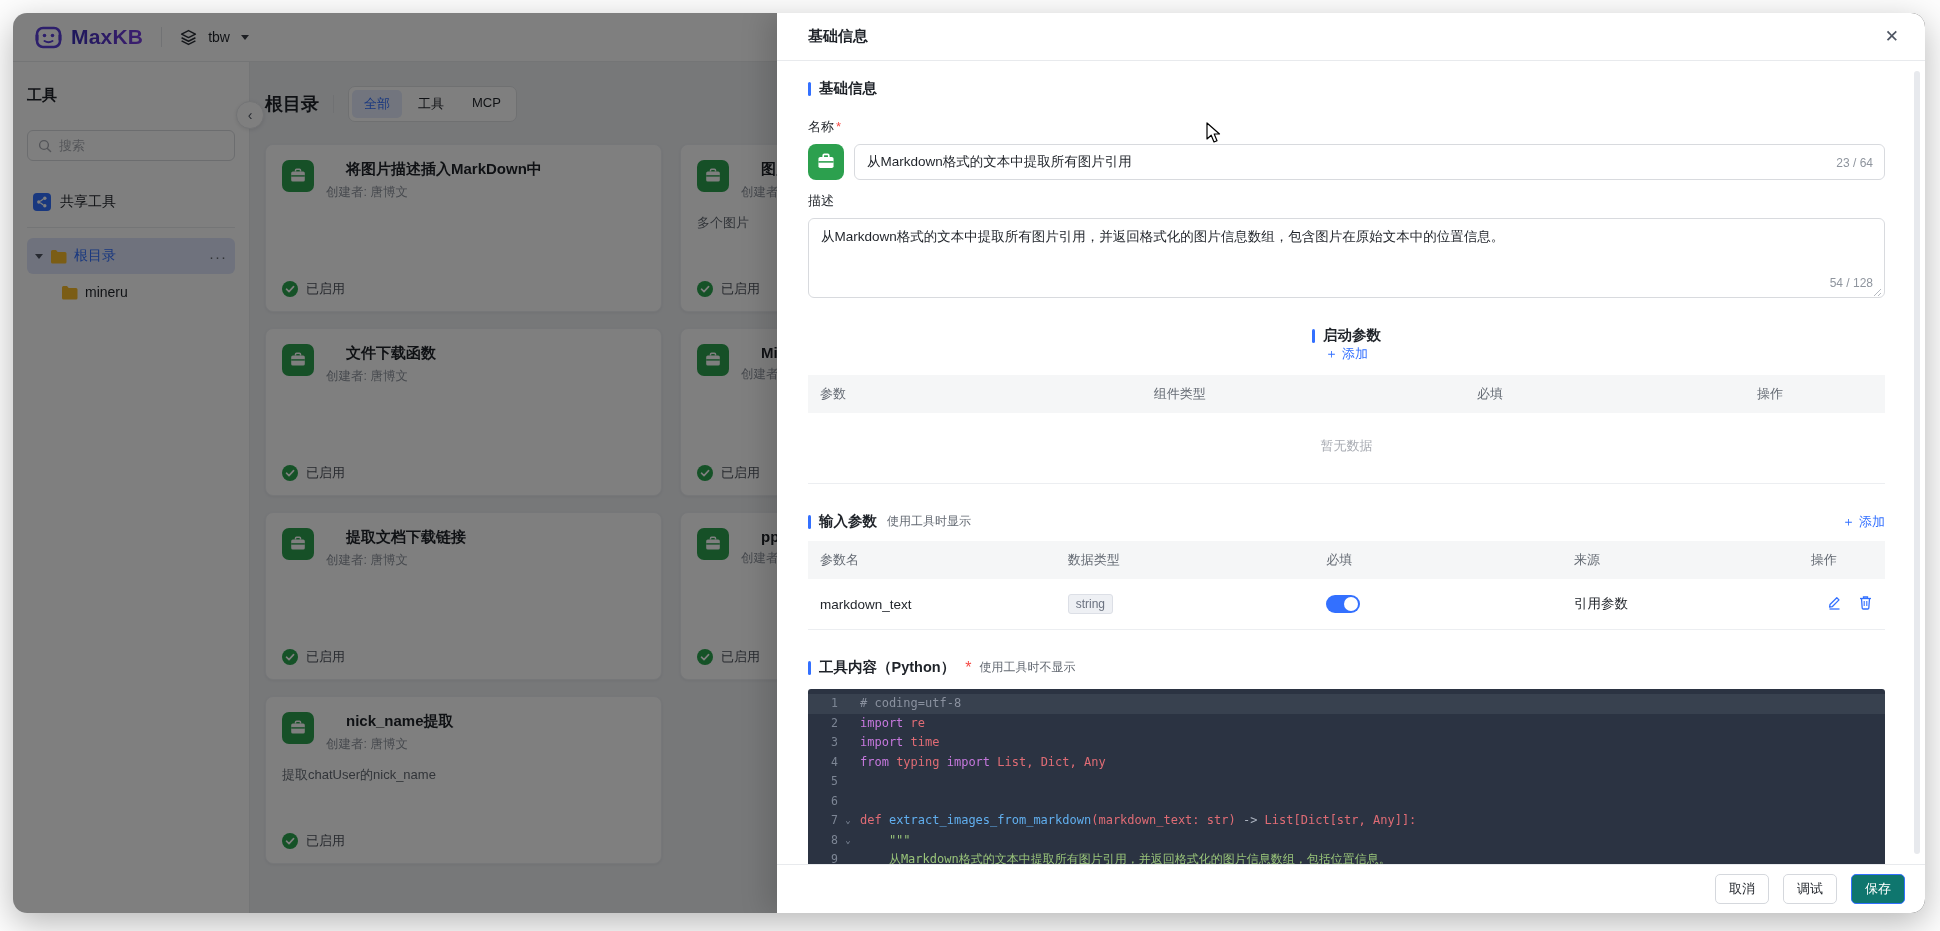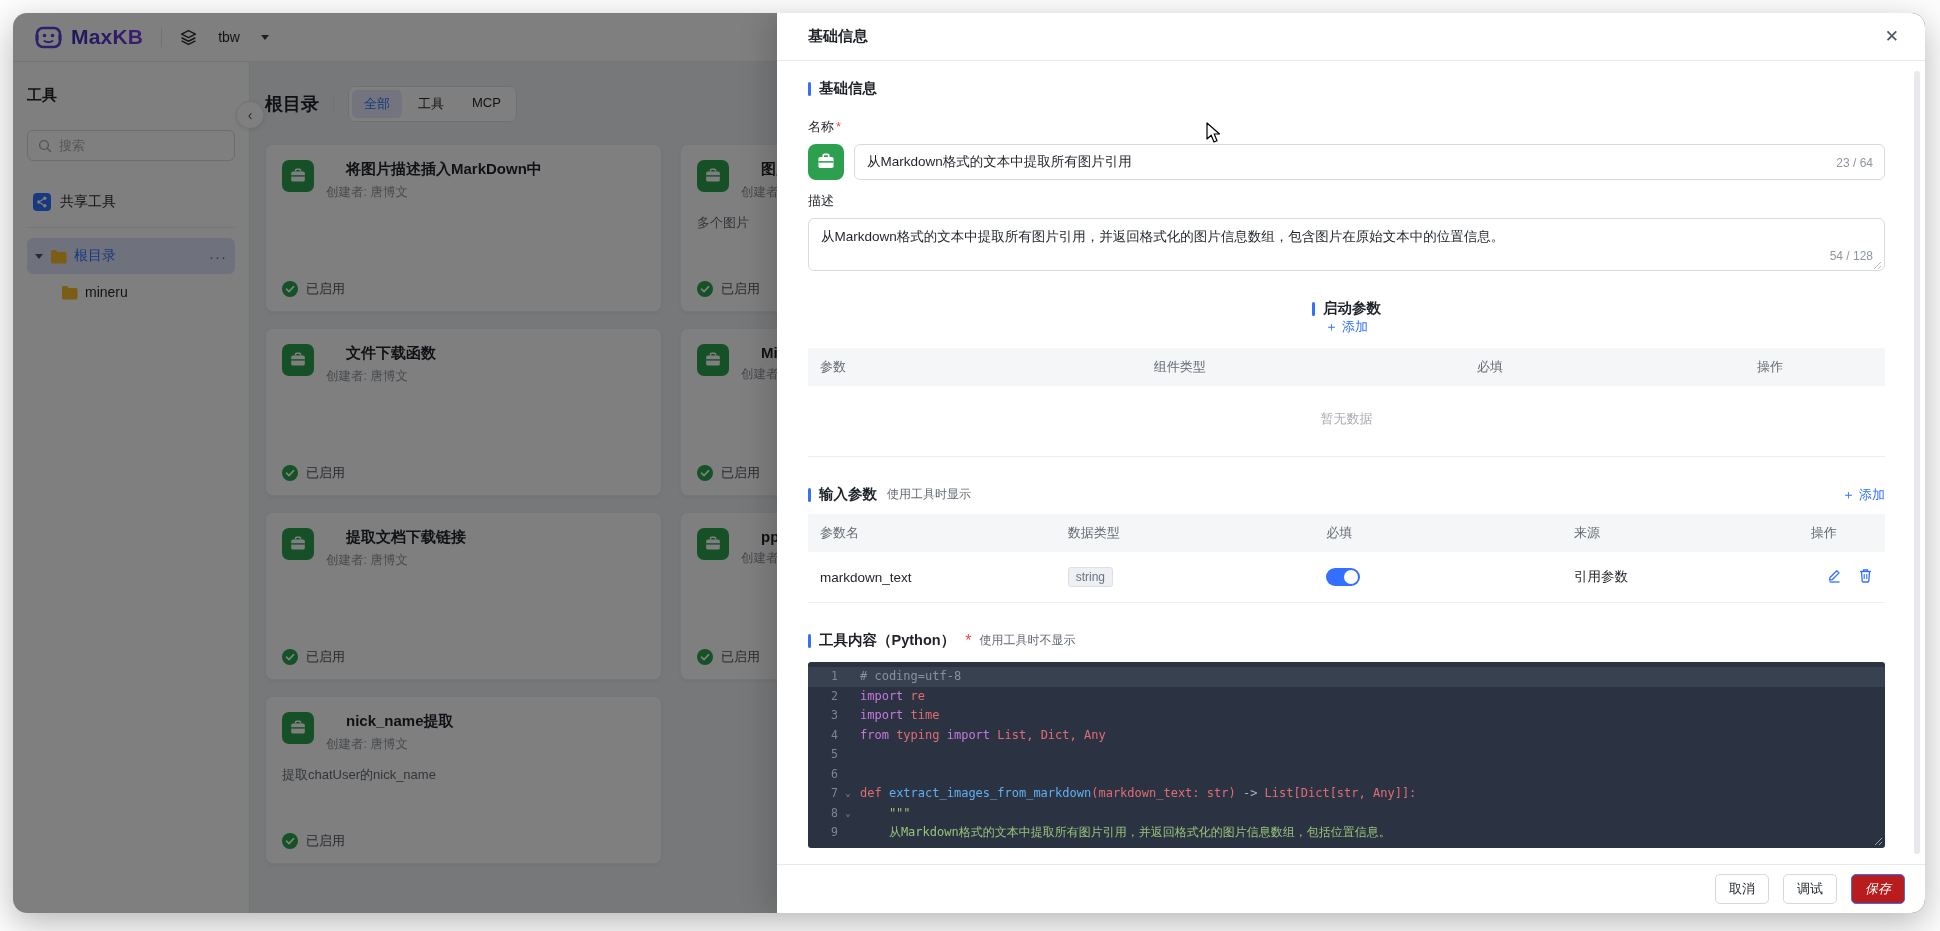--- a/index.html
+++ b/index.html
@@ -11,21 +11,21 @@
     box-shadow:0 10px 34px rgba(0,0,0,.28); }
 
   
   .app-header { position:absolute; left:0; top:0; right:0; height:49px; background:#fff;
     border-bottom:1px solid #e8eaed; display:flex; align-items:center; padding:0 22px; z-index:1; }
   .brand { display:flex; align-items:center; gap:9px; }
   .brand-name { font-size:21px; font-weight:bold; letter-spacing:.2px;
     background:linear-gradient(90deg,#3b2fb5,#7a3fe0);
     -webkit-background-clip:text; background-clip:text; color:transparent; }
   .hdr-div { width:1px; height:20px; background:#e3e5e9; margin:0 18px; }
-  .workspace { display:flex; align-items:center; gap:21px; font-size:14px; color:#1f2329; cursor:pointer; }
+  .workspace { display:flex; align-items:center; gap:11px; font-size:14px; color:#1f2329; cursor:pointer; }
   .caret-down { width:0; height:0; border-left:4.5px solid transparent; border-right:4.5px solid transparent;
     border-top:5.5px solid #3b3f46; margin-top:1px; }
 
   
   .sidebar { position:absolute; left:0; top:49px; bottom:0; width:237px; background:#fff;
     border-right:1px solid #e8eaed; padding:0 14px; z-index:1; }
   .sb-title { margin-top:24px; font-size:15px; font-weight:bold; color:#1f2329; }
   .search-box { margin-top:25px; height:31px; border:1px solid #d8dade; border-radius:6px;
     display:flex; align-items:center; gap:7px; padding:0 10px; background:#fff; }
   .search-box input { border:0; outline:0; flex:1; font-size:13px; color:#1f2329; width:100%;
@@ -93,21 +93,21 @@
   .name-row { display:flex; align-items:center; gap:10px; }
   .name-ic { width:36px; height:36px; border-radius:8px; background:#2ca04e; flex:none;
     display:flex; align-items:center; justify-content:center; }
   .inp-wrap { position:relative; flex:1; }
   .inp-wrap input { width:100%; height:36px; border:1px solid #d8dade; border-radius:6px;
     padding:0 74px 0 12px; font-size:13.5px; color:#1f2329; outline:none;
     font-family:"Liberation Sans",sans-serif; }
   .counter { position:absolute; right:12px; bottom:7px; font-size:12px; color:#8f959e; }
   .inp-wrap .counter { bottom:10px; }
   .ta-wrap { position:relative; }
-  .ta-wrap textarea { width:100%; height:53px; border:1px solid #d8dade; border-radius:6px;
+  .ta-wrap textarea { width:100%; height:80px; border:1px solid #d8dade; border-radius:6px;
     padding:8px 12px; font-size:13.5px; color:#1f2329; resize:none; outline:none;
     font-family:"Liberation Sans",sans-serif; line-height:1.5; }
   .resize-glyph { position:absolute; right:3px; bottom:5px; }
 
   table.ptable { width:100%; border-collapse:collapse; }
   .ptable th { background:#f5f6f7; font-weight:normal; font-size:13px; color:#646a73;
     text-align:left; padding:10px 12px; }
   .ptable td { font-size:13.5px; color:#1f2329; padding:15px 12px; border-bottom:1px solid #eceef1; }
   .col-op { text-align:right; }
   .empty-row { text-align:center !important; color:#a8abb2 !important; font-size:13px !important;
@@ -132,21 +132,21 @@
   .fold { flex:none; width:12px; color:#8b95a5; font-size:9px; text-align:center; }
   .code-text { white-space:pre; padding-left:6px; }
   .tk-c { color:#8a919f; } .tk-k { color:#c678dd; } .tk-m { color:#e06c75; }
   .tk-f { color:#61afef; } .tk-p { color:#abb2bf; } .tk-s { color:#98c379; }
   .code-resize { position:absolute; right:2px; bottom:2px; }
 
   .drawer-footer { flex:none; height:49px; border-top:1px solid #e8eaed; display:flex;
     align-items:center; justify-content:flex-end; gap:14px; padding-right:20px; }
   .btn { height:30px; padding:0 13px; border-radius:5px; border:1px solid #d5d8dd; background:#fff;
     font-size:13px; color:#1f2329; cursor:pointer; font-family:"Liberation Sans",sans-serif; }
-  .btn.primary { background:#b91c1c; border-color:#3370ff; color:#fff;font-style:italic; }
+  .btn.primary { background:#0f766e; border-color:#3370ff; color:#fff; }
 
   .cursor { position:absolute; left:1206px; top:122px; z-index:50; pointer-events:none; }
 </style>
 </head>
 <body>
 
 <div class="stage">
   <div class="window">
 
     <header class="app-header">

